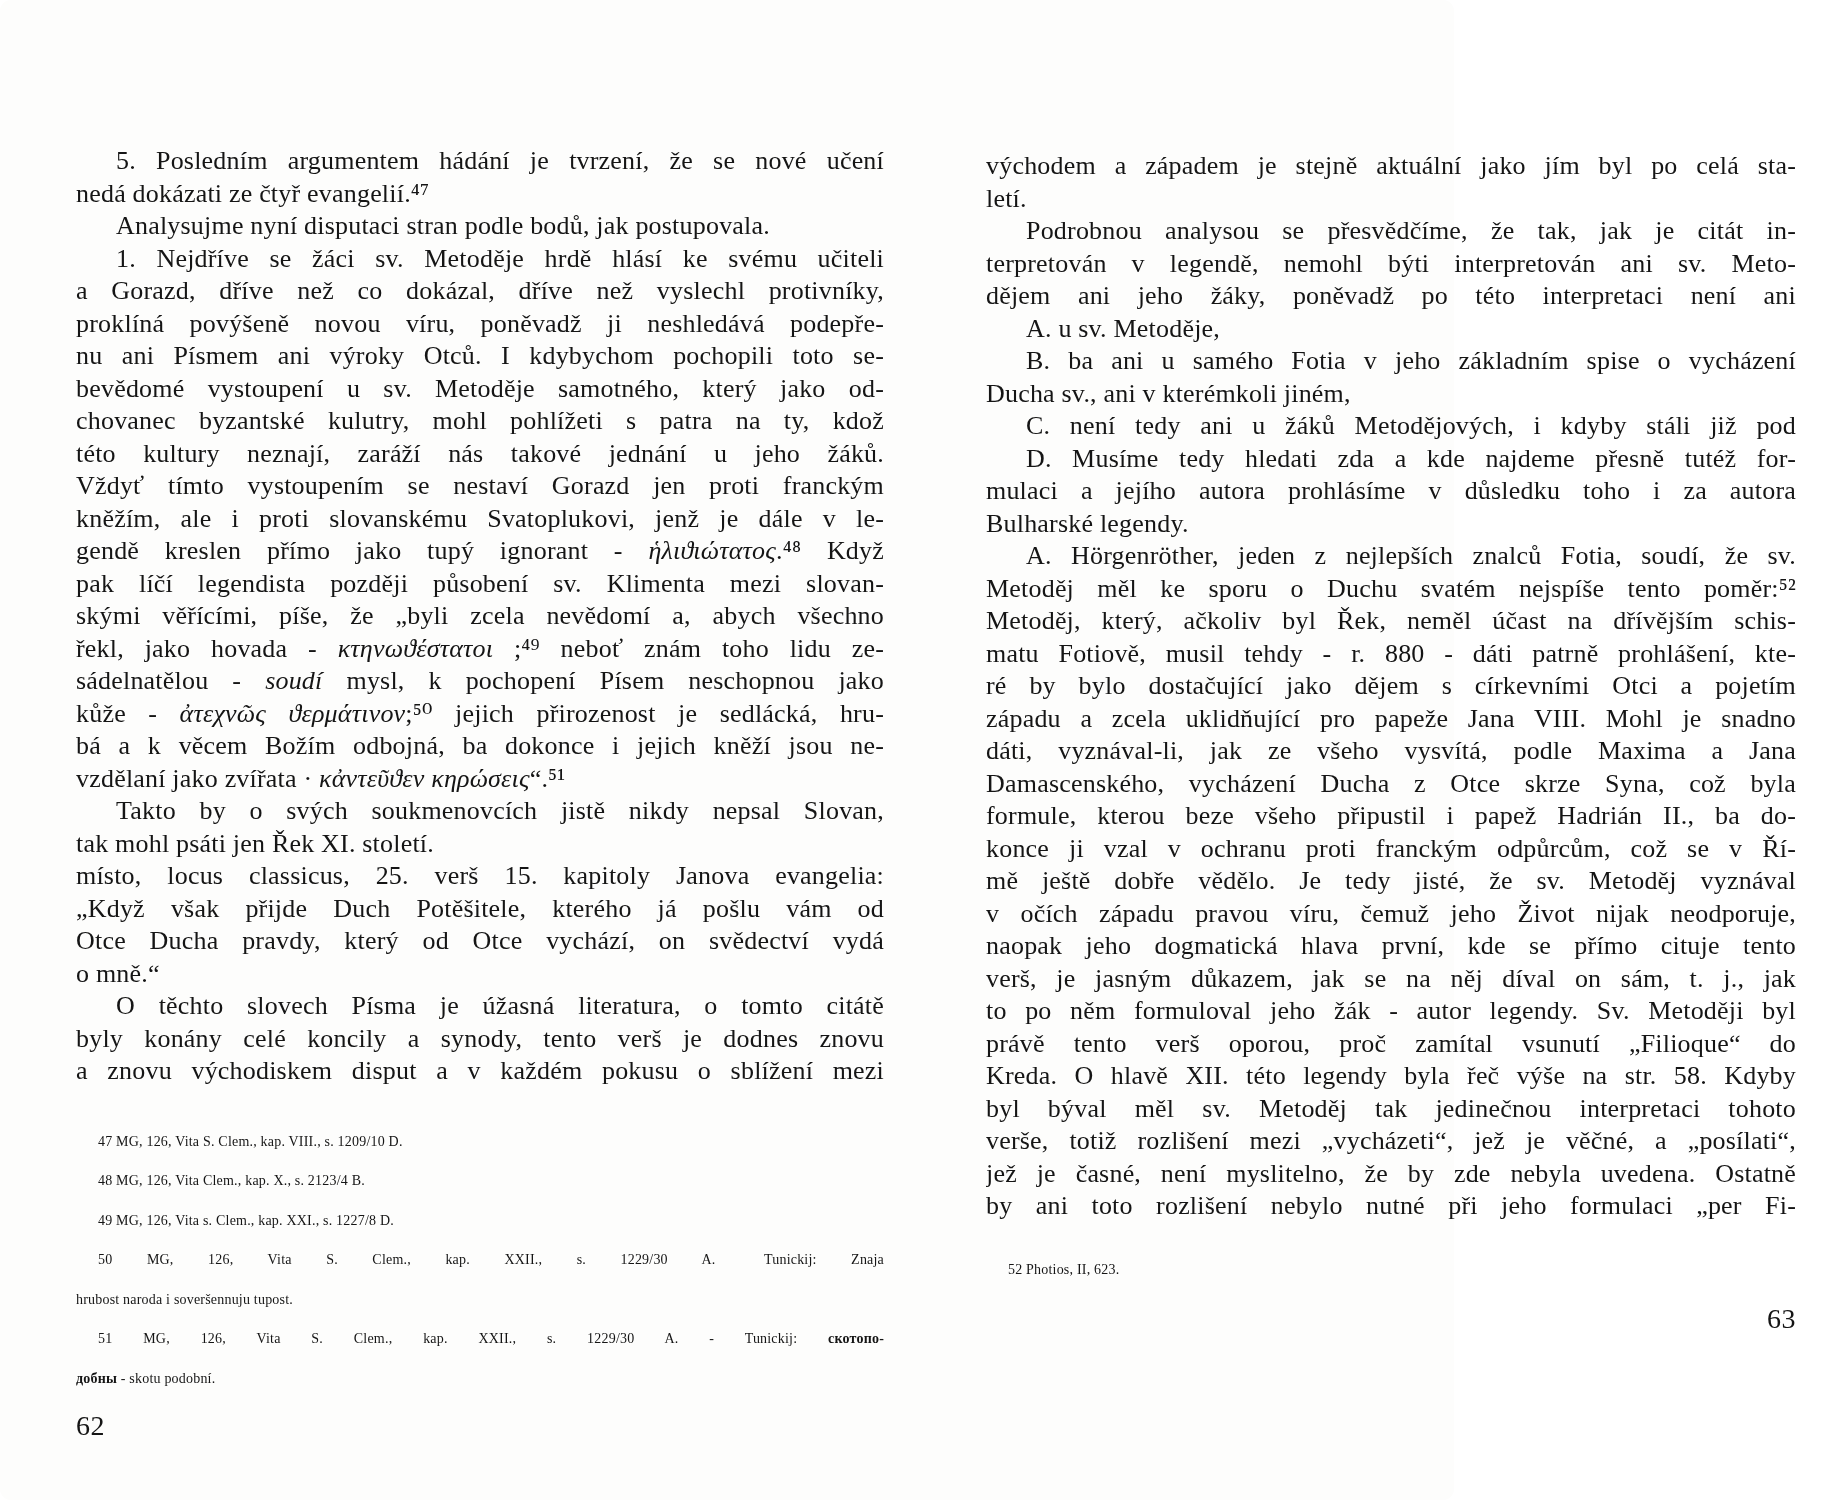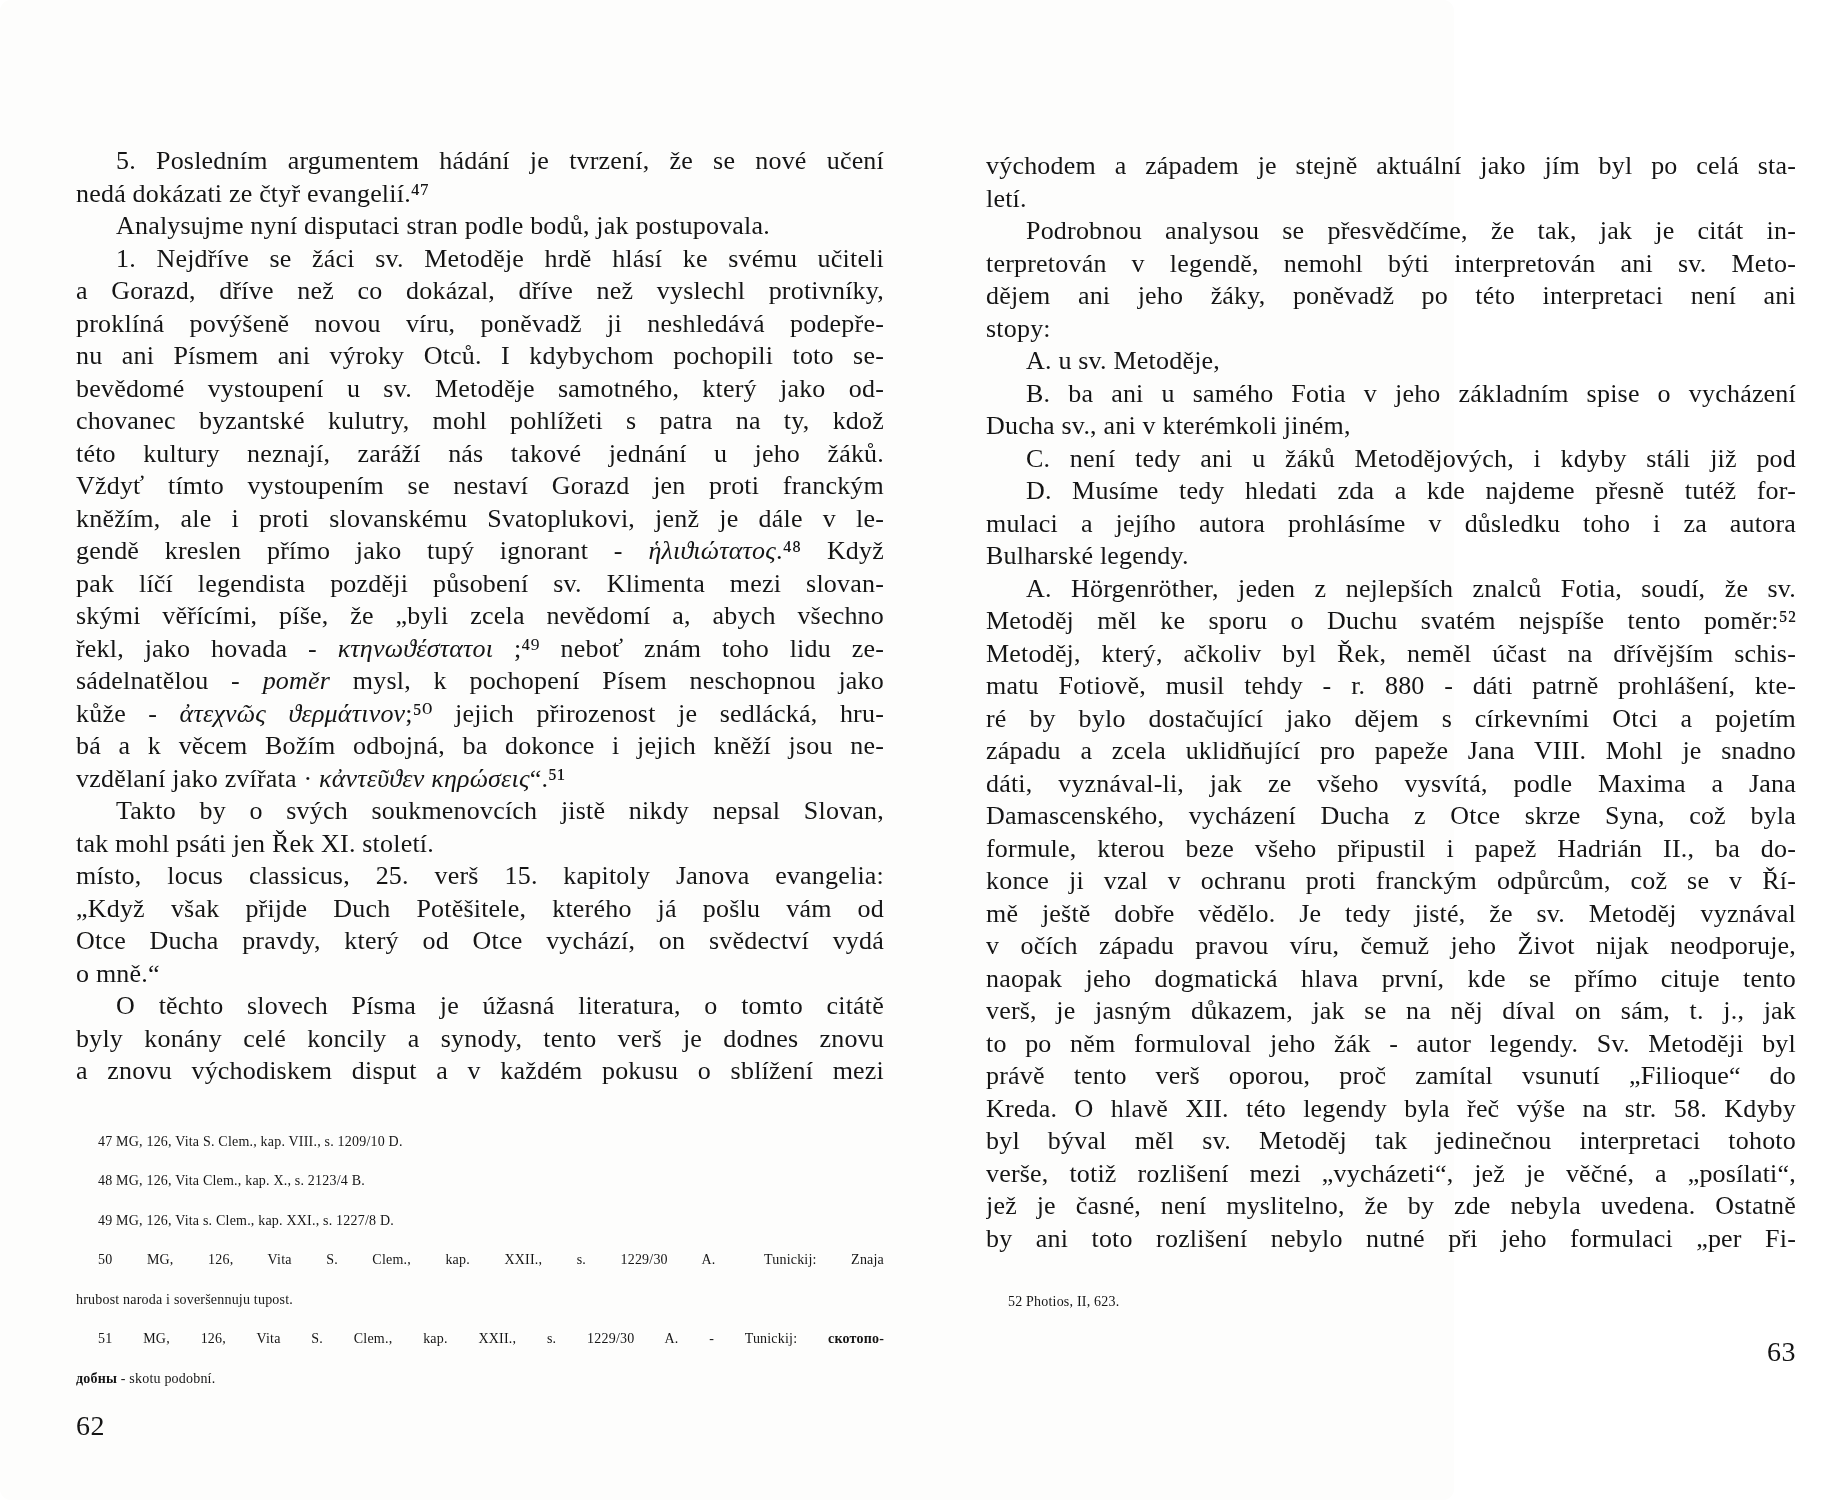--- a/index.html
+++ b/index.html
@@ -81,21 +81,21 @@
           <div class="line">nu ani Písmem ani výroky Otců. I kdybychom pochopili toto se-</div>
           <div class="line">bevědomé vystoupení u sv. Metoděje samotného, který jako od-</div>
           <div class="line">chovanec byzantské kulutry, mohl pohlížeti s patra na ty, kdož</div>
           <div class="line">této kultury neznají, zaráží nás takové jednání u jeho žáků.</div>
           <div class="line">Vždyť tímto vystoupením se nestaví Gorazd jen proti franckým</div>
           <div class="line">kněžím, ale i proti slovanskému Svatoplukovi, jenž je dále v le-</div>
           <div class="line"><span>gendě kreslen přímo jako tupý ignorant - </span><span class="it">ἡλιϑιώτατος</span><span>.⁴⁸ Když</span></div>
           <div class="line">pak líčí legendista později působení sv. Klimenta mezi slovan-</div>
           <div class="line">skými věřícími, píše, že „byli zcela nevědomí a, abych všechno</div>
           <div class="line"><span>řekl, jako hovada - </span><span class="it">κτηνωϑέστατοι</span><span> ;⁴⁹ neboť znám toho lidu ze-</span></div>
-          <div class="line"><span>sádelnatělou - </span><span class="it">poměr</span><span> mysl, k pochopení Písem neschopnou jako</span></div>
+          <div class="line"><span>sádelnatělou - </span><span class="it">soudí</span><span> mysl, k pochopení Písem neschopnou jako</span></div>
           <div class="line"><span>kůže - </span><span class="it">ἀτεχνῶς ϑερμάτινον</span><span>;⁵⁰ jejich přirozenost je sedlácká, hru-</span></div>
           <div class="line">bá a k věcem Božím odbojná, ba dokonce i jejich kněží jsou ne-</div>
           <div class="line last"><span>vzdělaní jako zvířata · </span><span class="it">κἀντεῦϑεν κηρώσεις</span><span>“.⁵¹</span></div>
         </div>
         <div class="para">
           <div class="line indent">Takto by o svých soukmenovcích jistě nikdy nepsal Slovan,</div>
           <div class="line last">tak mohl psáti jen Řek XI. století.</div>
         </div>
         <div class="para">
           <div class="line">místo, locus classicus, 25. verš 15. kapitoly Janova evangelia:</div>
@@ -134,21 +134,20 @@
   <section class="page page-right">
     <div class="body-text">
         <div class="para">
           <div class="line">východem a západem je stejně aktuální jako jím byl po celá sta-</div>
           <div class="line last">letí.</div>
         </div>
         <div class="para">
           <div class="line indent">Podrobnou analysou se přesvědčíme, že tak, jak je citát in-</div>
           <div class="line">terpretován v legendě, nemohl býti interpretován ani sv. Meto-</div>
           <div class="line">dějem ani jeho žáky, poněvadž po této interpretaci není ani</div>
-          <div class="line last">stopy:</div>
         </div>
         <div class="para">
           <div class="line indent last">A. u sv. Metoděje,</div>
         </div>
         <div class="para">
           <div class="line indent">B. ba ani u samého Fotia v jeho základním spise o vycházení</div>
           <div class="line last">Ducha sv., ani v kterémkoli jiném,</div>
         </div>
         <div class="para">
           <div class="line indent">C. není tedy ani u žáků Metodějových, i kdyby stáli již pod</div>

